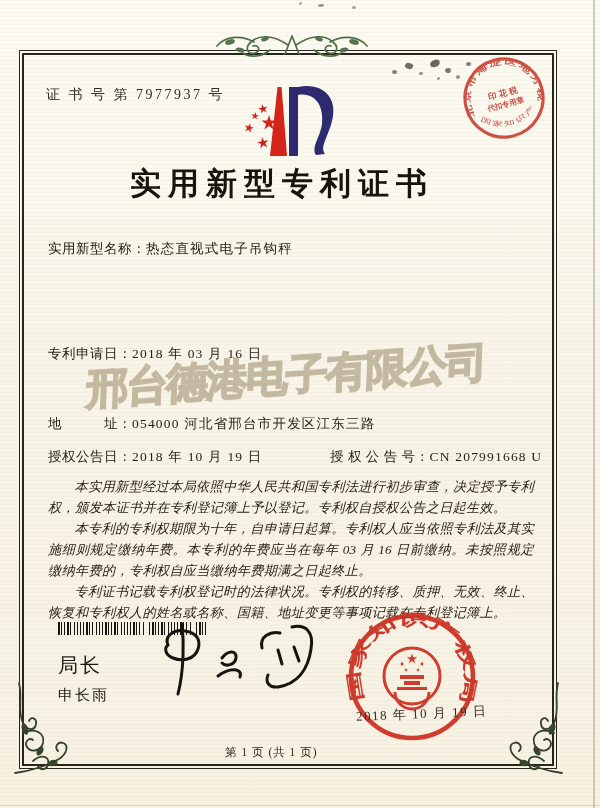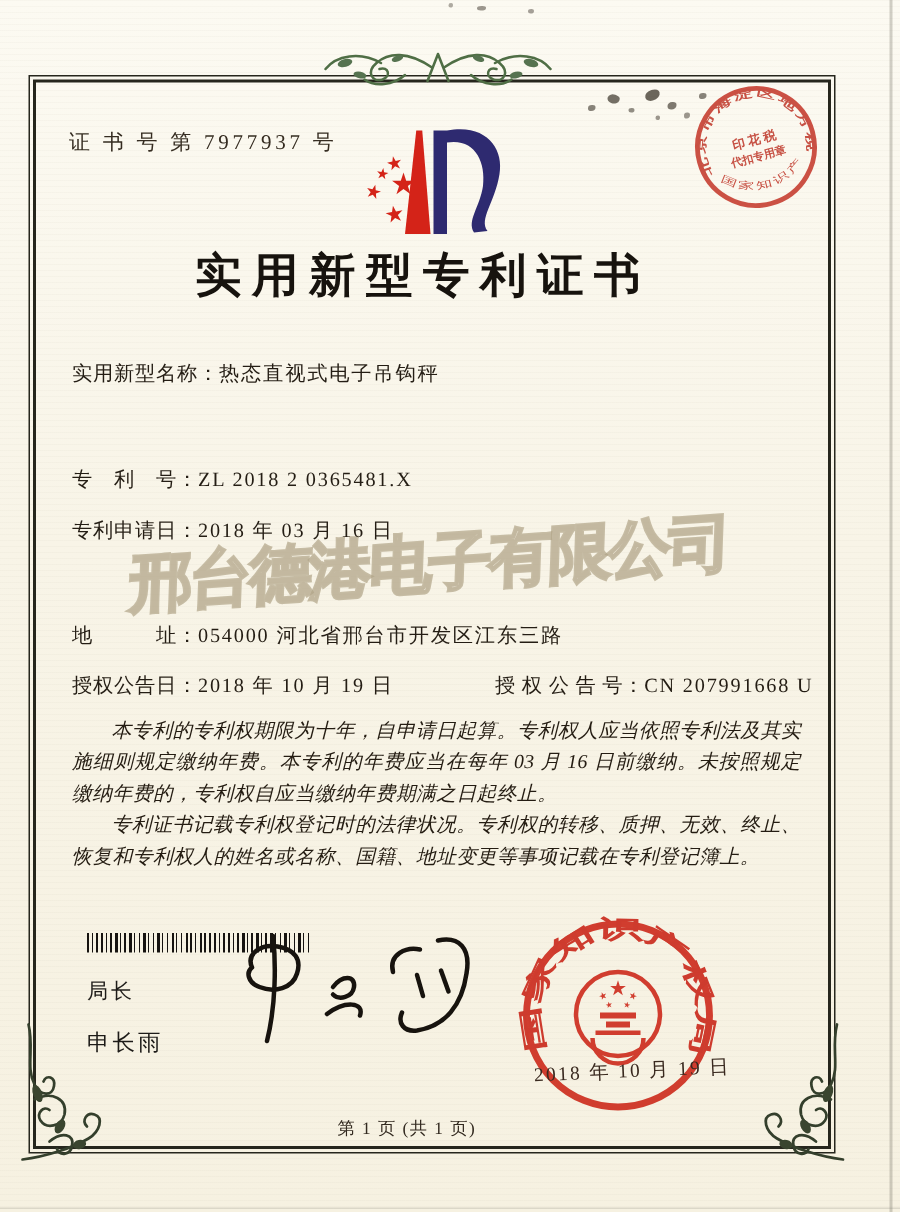--- a/index.html
+++ b/index.html
@@ -34,21 +34,21 @@
 
   .watermark{position:absolute;left:86px;top:348px;font-size:42px;font-weight:700;white-space:nowrap;
     letter-spacing:-2px;color:rgba(186,174,146,.16);
     -webkit-text-stroke:1.8px rgba(176,164,136,.7);
     transform:rotate(-4deg) skewX(-6deg);pointer-events:none;}
 
   .barcode{position:absolute;left:58px;top:622px;width:150px;height:13px;
     background:repeating-linear-gradient(90deg,#161310 0 1.6px,transparent 1.6px 3.1px,
       #161310 3.1px 3.9px,transparent 3.9px 6.2px,#161310 6.2px 7.2px,transparent 7.2px 9.4px);}
 
-  .signer-title{position:absolute;left:58px;top:652px;font-size:14px;font-weight:500;color:#1d1b18;
+  .signer-title{position:absolute;left:58px;top:652px;font-size:20px;font-weight:500;color:#1d1b18;
     font-family:"Liberation Sans","DejaVu Sans",sans-serif;letter-spacing:2px;}
   .signer-name{position:absolute;left:58px;top:686px;font-size:15px;font-weight:500;color:#1d1b18;
     font-family:"Liberation Sans","DejaVu Sans",sans-serif;letter-spacing:2px;}
   .signature{position:absolute;left:140px;top:618px;}
 
   .seal{position:absolute;left:345px;top:610px;}
   .seal-date{position:absolute;left:356px;top:705px;font-size:13px;color:#39291f;
     letter-spacing:1.5px;transform:rotate(-2.5deg);white-space:nowrap;}
 
   .tax-stamp{position:absolute;left:458px;top:52px;}
@@ -136,37 +136,35 @@
     </g>
   </svg>
 
   <div class="title">实用新型专利证书</div>
 
   <div class="watermark">邢台德港电子有限公司</div>
 
   <div class="field-row" style="top:240px">
     <span class="field-label">实用新型名称：</span><span class="field-value">热态直视式电子吊钩秤</span>
   </div>
-  <div class="field-row" style="top:311px">
-    <span class="field-label">专　利　号：</span><span class="field-value">ZL 2018 2 0365481.X</span>
-  </div>
   <div class="field-row" style="top:345px">
     <span class="field-label">专利申请日：</span><span class="field-value">2018 年 03 月 16 日</span>
   </div>
   <div class="field-row" style="top:415px">
     <span class="field-label">地　　　址：</span><span class="field-value">054000  河北省邢台市开发区江东三路</span>
   </div>
   <div class="field-row" style="top:448px">
     <span class="field-label">授权公告日：</span><span class="field-value">2018 年 10 月 19 日</span>
   </div>
   <div class="grant-group">
     <span class="field-label">授 权 公 告 号：</span><span class="field-value">CN 207991668 U</span>
   </div>
 
   <div class="paras">
+    <p>本实用新型经过本局依照中华人民共和国专利法进行初步审查，决定授予专利权，颁发本证书并在专利登记簿上予以登记。专利权自授权公告之日起生效。</p>
     <p>本专利的专利权期限为十年，自申请日起算。专利权人应当依照专利法及其实施细则规定缴纳年费。本专利的年费应当在每年 03 月 16 日前缴纳。未按照规定缴纳年费的，专利权自应当缴纳年费期满之日起终止。</p>
     <p>专利证书记载专利权登记时的法律状况。专利权的转移、质押、无效、终止、恢复和专利权人的姓名或名称、国籍、地址变更等事项记载在专利登记簿上。</p>
   </div>
 
   <div class="barcode"></div>
 
   <div class="signer-title">局长</div>
   <div class="signer-name">申长雨</div>
 
   <svg class="signature" width="185" height="85" viewBox="0 0 185 85">

